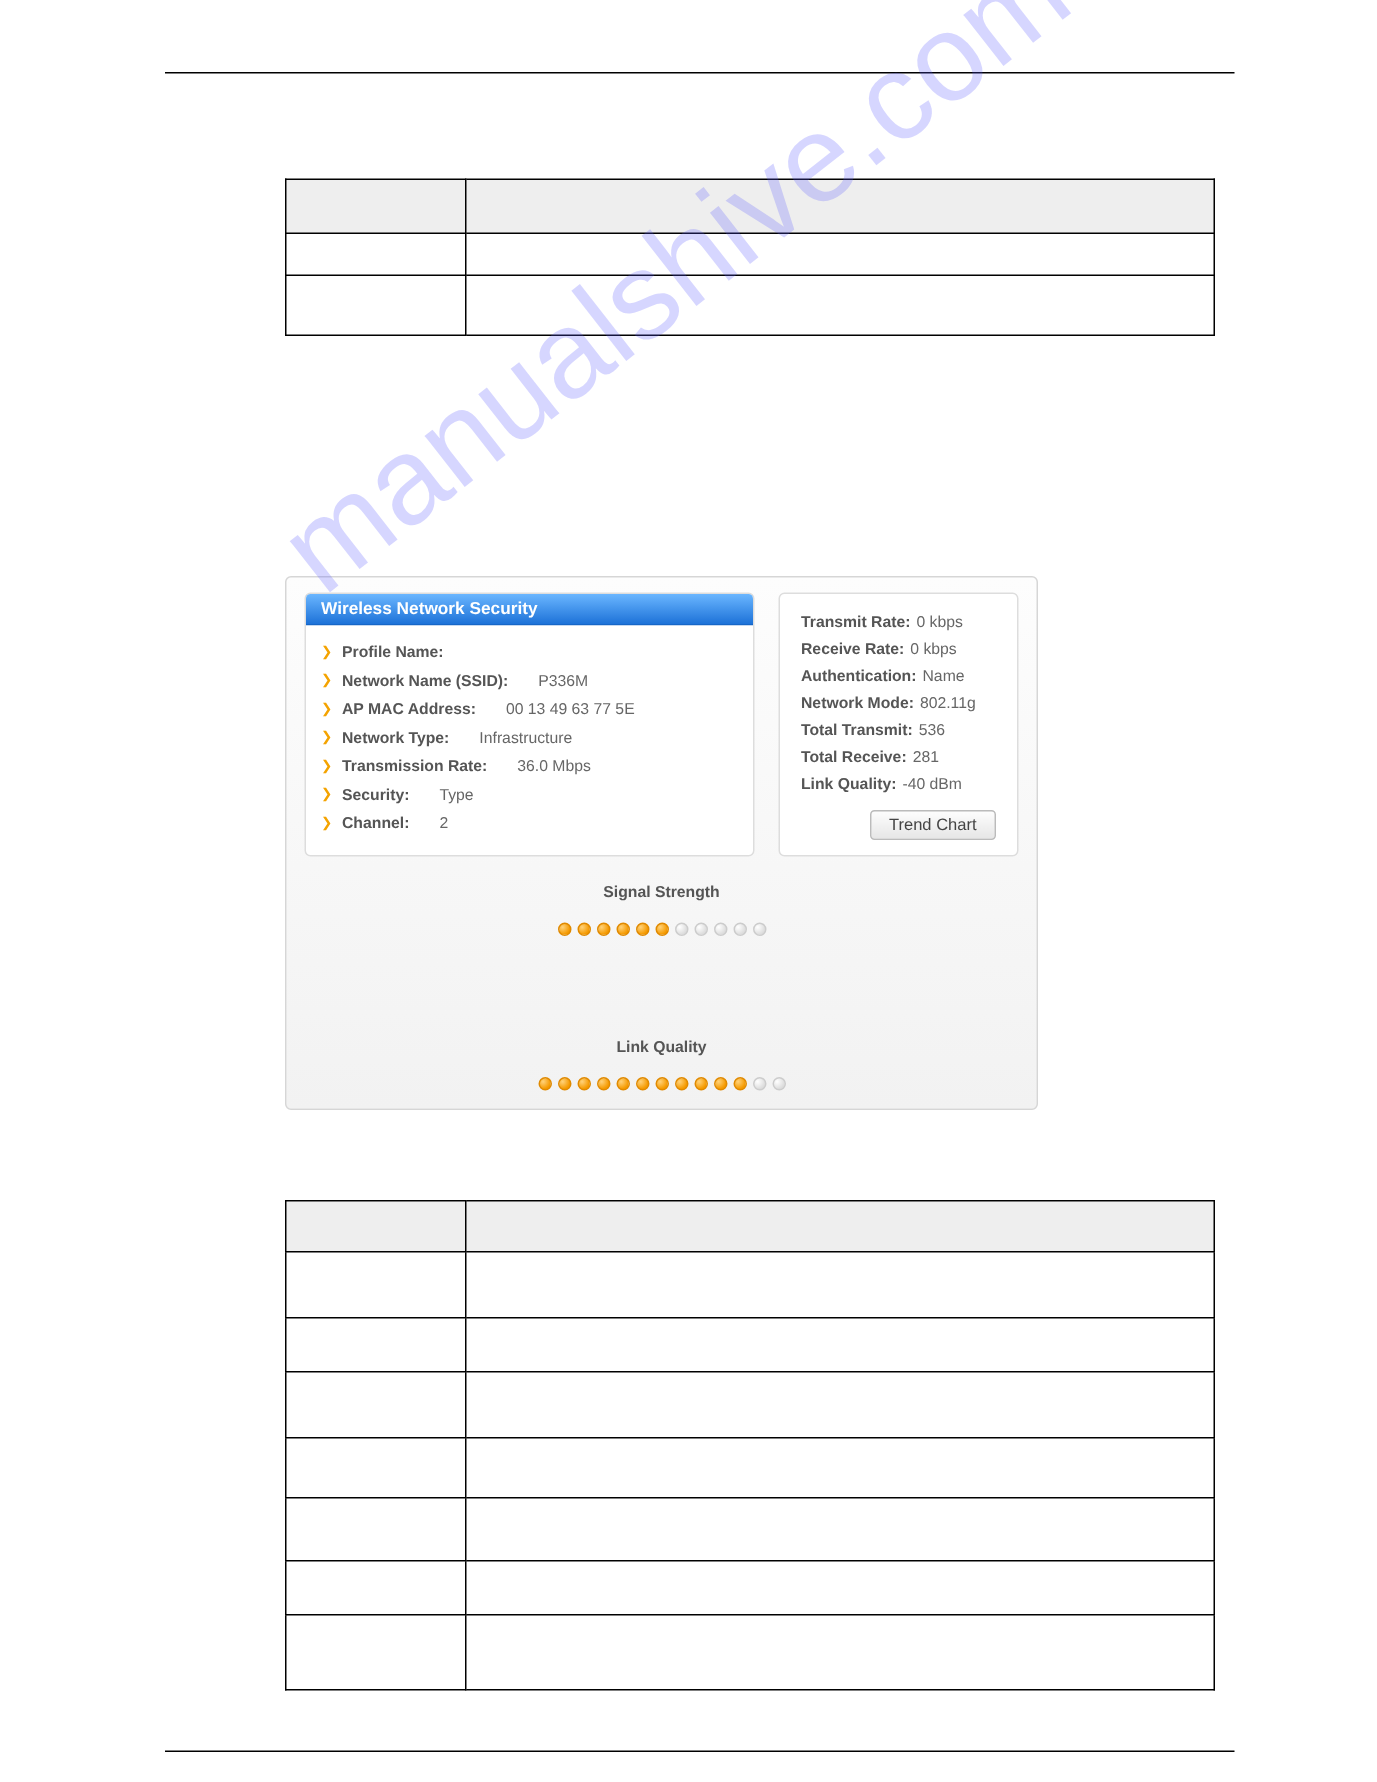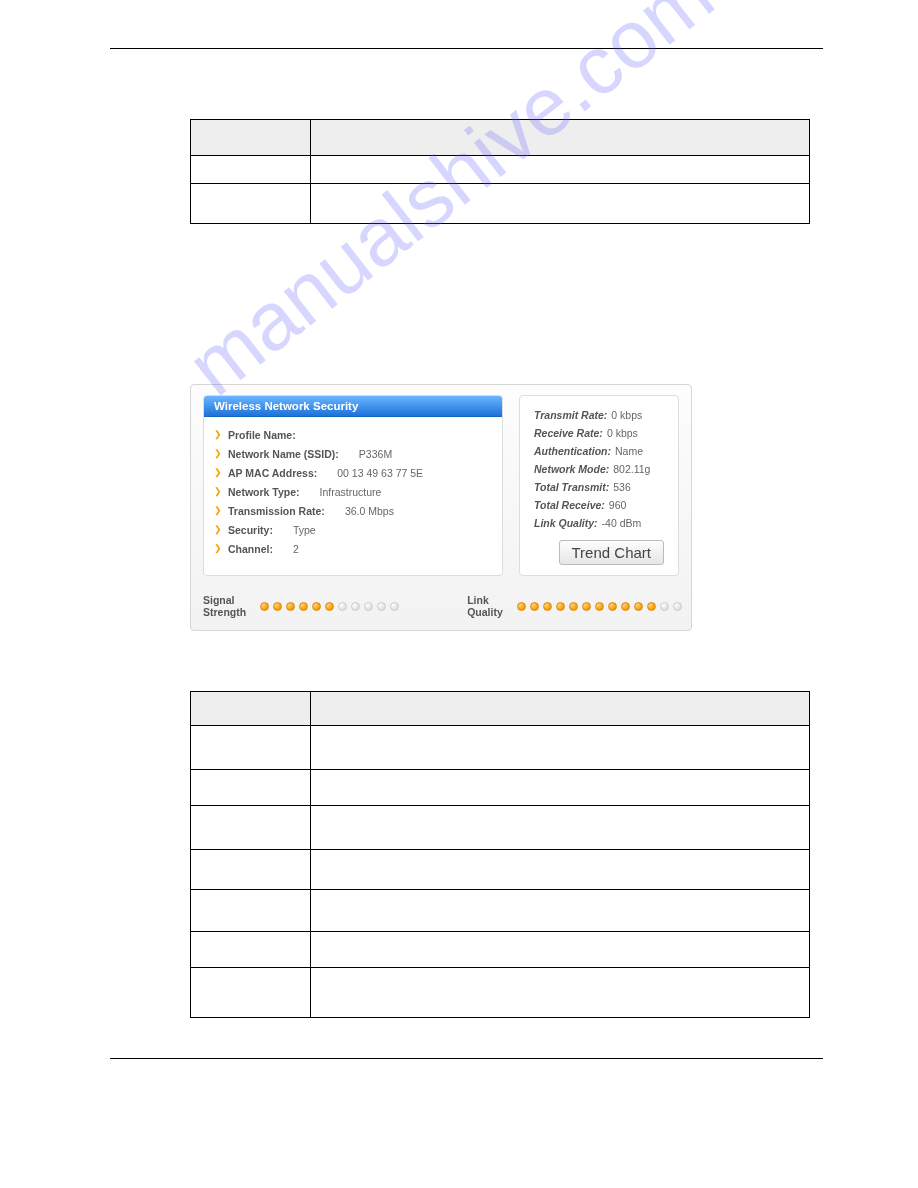--- a/index.html
+++ b/index.html
@@ -136,41 +136,42 @@
     top: 0px;
   }
   .stats-body {
     padding: 10px 14px 10px 14px;
   }
   .srow {
     font-size: 10.5px;
     color: #555;
     padding: 3px 0;
   }
-  .srow .lab { font-weight: bold; font-style: italic; }
+  .srow .lab { font-weight: bold; }
   .srow .val { margin-left: 4px; color: #666; }
   .trend-btn {
     display: block;
     margin-left: auto;
     margin-top: 8px;
     padding: 3px 12px;
-    font-size: 15px;
+    font-size: 11px;
     color: #444;
     background: linear-gradient(#fdfdfd, #e6e6e6);
     border: 1px solid #bbb;
     border-radius: 3px;
   }
   .sig-row {
     display: flex;
     align-items: center;
     gap: 14px;
     margin-top: 18px;
     font-size: 10.5px;
     font-weight: bold;
     color: #555;
+    flex-direction: column;
   }
   .dots {
     display: flex;
     gap: 4px;
     align-items: center;
   }
   .dot {
     width: 9px;
     height: 9px;
     border-radius: 50%;
@@ -271,21 +272,21 @@
         </div>
       </div>
 
       <div class="card-right">
         <div class="stats-body">
           <div class="srow"><span class="lab">Transmit Rate:</span><span class="val">0 kbps</span></div>
           <div class="srow"><span class="lab">Receive Rate:</span><span class="val">0 kbps</span></div>
           <div class="srow"><span class="lab">Authentication:</span><span class="val">Name</span></div>
           <div class="srow"><span class="lab">Network Mode:</span><span class="val">802.11g</span></div>
           <div class="srow"><span class="lab">Total Transmit:</span><span class="val">536</span></div>
-          <div class="srow"><span class="lab">Total Receive:</span><span class="val">960</span></div>
+          <div class="srow"><span class="lab">Total Receive:</span><span class="val">281</span></div>
           <div class="srow"><span class="lab">Link Quality:</span><span class="val">-40 dBm</span></div>
           <button class="trend-btn">Trend Chart</button>
         </div>
       </div>
     </div>
 
     <div class="sig-row">
       <span>Signal Strength</span>
       <span class="dots" id="sig-dots">
           <span class="dot"></span>

